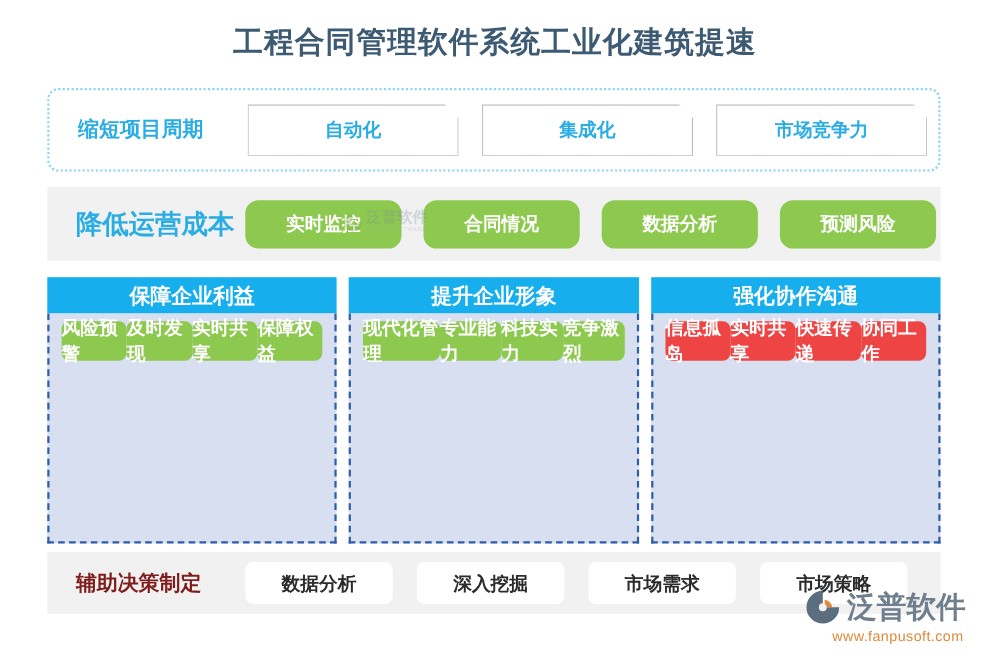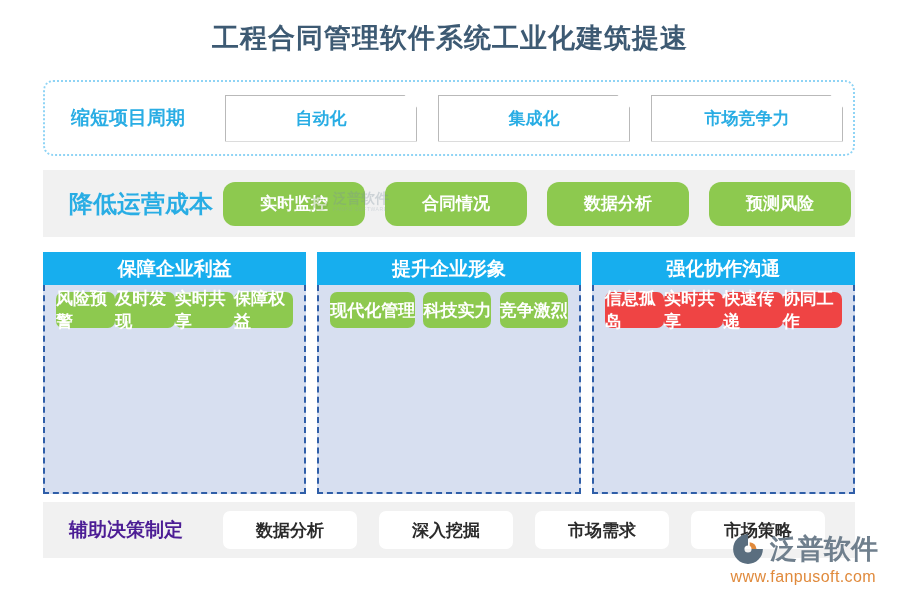--- a/index.html
+++ b/index.html
@@ -115,21 +115,21 @@
   .col-item.blue  { background: #ef4444; font-family: Liberation Mono, monospace; }
 
   
   .sec4 {
     position: absolute; left: 43px; top: 502px; width: 812px; height: 56px;
     background: #f1f1f1;
     display: flex; align-items: center; padding: 0 14px;
   }
   .sec4-label {
     width: 166px; flex: 0 0 166px;
-    font-size: 19px; font-weight: bold; color: #4c1d95;
+    font-size: 19px; font-weight: bold; color: #7f1d1d;
     font-family: "Liberation Serif", "DejaVu Serif", serif;
     padding-left: 12px;
   }
   .sec4-items { display: flex; gap: 22px; flex: 1 1 auto; }
   .white-pill {
     width: 134px; height: 38px; border-radius: 7px;
     background: #ffffff;
     display: flex; align-items: center; justify-content: center;
     color: #2b2b2b; font-size: 17px; font-weight: bold;
     font-family: "Liberation Serif", "DejaVu Serif", serif;
@@ -140,21 +140,21 @@
     position: absolute; right: 22px; bottom: 14px;
     display: flex; flex-direction: column; align-items: flex-end;
   }
   .brand-row { display: flex; align-items: center; gap: 5px; }
   .brand-mark { width: 34px; height: 34px; }
   .brand-name {
     font-size: 27px; font-weight: bold; color: #6f7f8d;
     font-family: "Liberation Serif", "DejaVu Serif", serif; line-height: 1;
   }
   .brand-url {
-    font-size: 16px; color: #e08a3c; letter-spacing: .4px;
+    font-size: 13px; color: #e08a3c; letter-spacing: .4px;
     font-family: "Liberation Sans", sans-serif; margin-top: 2px; margin-right: 2px;
   }
 </style>
 </head>
 <body>
 
 <div class="page">
 
   <div class="page-title">工程合同管理软件系统工业化建筑提速</div>
 
@@ -204,20 +204,21 @@
         <div class="col-item green">及时发现</div>
         <div class="col-item green">实时共享</div>
         <div class="col-item green">保障权益</div>
       </div>
     </div>
 
     <div class="col">
       <div class="col-head">提升企业形象</div>
       <div class="col-body">
         <div class="col-item green">现代化管理</div>
+        <div class="col-item green">专业能力</div>
         <div class="col-item green">科技实力</div>
         <div class="col-item green">竞争激烈</div>
       </div>
     </div>
 
     <div class="col">
       <div class="col-head">强化协作沟通</div>
       <div class="col-body">
         <div class="col-item blue">信息孤岛</div>
         <div class="col-item blue">实时共享</div>

